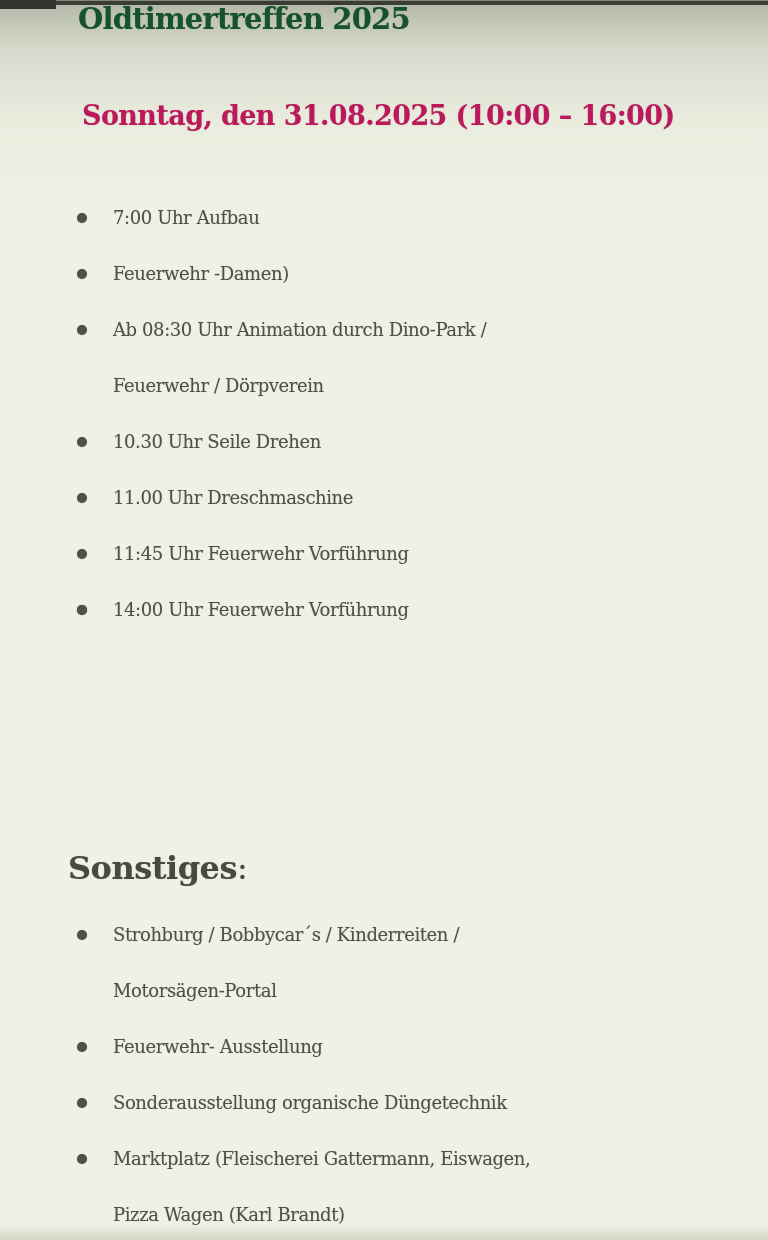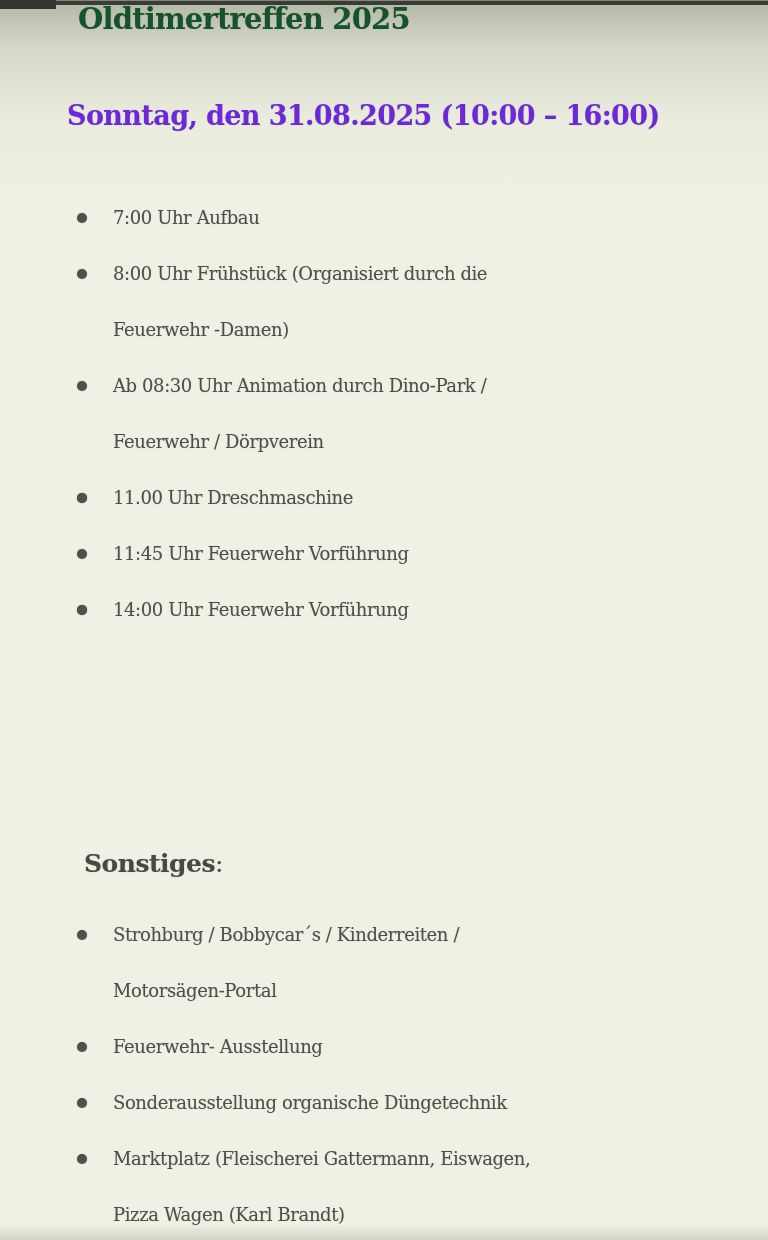--- a/index.html
+++ b/index.html
@@ -49,30 +49,30 @@
   .content { position: relative; z-index: 2; }
   .doc-title {
     position: absolute; left: 78px; top: 2px;
     font-size: 29px; font-weight: bold;
     letter-spacing: -0.8px;
     color: #14532d;
     white-space: nowrap;
     text-shadow: 0 0 1px rgba(72,74,66,0.35);
   }
   .doc-subtitle {
-    position: absolute; left: 67px; top: 100px;
+    position: absolute; left: 82px; top: 100px;
     font-size: 27px; font-weight: bold;
     letter-spacing: -0.6px;
-    color: #6d28d9;
+    color: #be185d;
     white-space: nowrap;
     text-shadow: 0 0 1px rgba(72,74,66,0.35);
   }
   .section-heading {
-    position: absolute; left: 84px; top: 849px;
-    font-size: 25px; font-weight: bold;
+    position: absolute; left: 68px; top: 849px;
+    font-size: 32px; font-weight: bold;
     letter-spacing: -0.5px;
     color: #484a42;
     text-shadow: 0 0 1px rgba(72,74,66,0.35);
   }
   .section-heading .colon { font-weight: normal; }
   ul.doc-list {
     position: absolute; left: 0;
     margin: 0; padding: 0;
     list-style: none;
     width: 768px;
@@ -113,33 +113,35 @@
   <ul class="doc-list list-schedule">
     <li>
       <span class="bullet"></span>
       <div class="txt">
           <div class="line">7:00 Uhr Aufbau</div>
         </div>
     </li>
     <li>
       <span class="bullet"></span>
       <div class="txt">
-        <div class="line">8:00 Uhr Frühstück (Organisiert durch die</div>
         <div class="line">Feuerwehr -Damen)</div>
       </div>
     </li>
     <li>
       <span class="bullet"></span>
       <div class="txt">
         <div class="line">Ab 08:30 Uhr Animation durch Dino-Park /</div>
         <div class="line">Feuerwehr / Dörpverein</div>
       </div>
     </li>
     <li>
       <span class="bullet"></span>
+      <div class="txt">
+          <div class="line">10.30 Uhr Seile Drehen</div>
+        </div>
     </li>
     <li>
       <span class="bullet"></span>
       <div class="txt">
           <div class="line">11.00 Uhr Dreschmaschine</div>
         </div>
     </li>
     <li>
       <span class="bullet"></span>
       <div class="txt">

